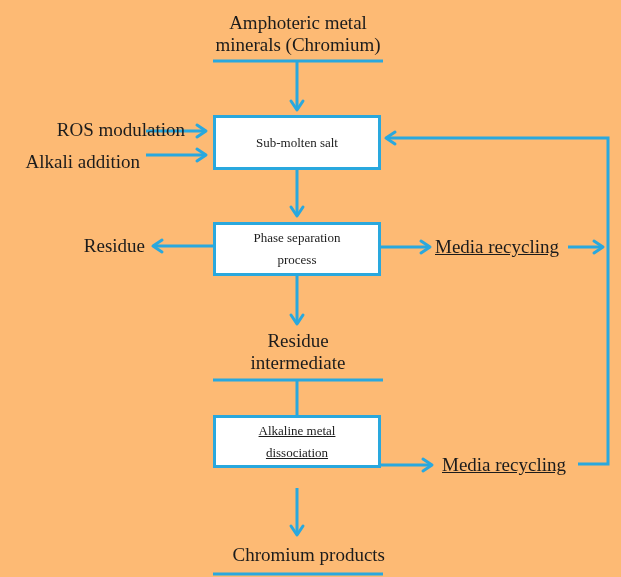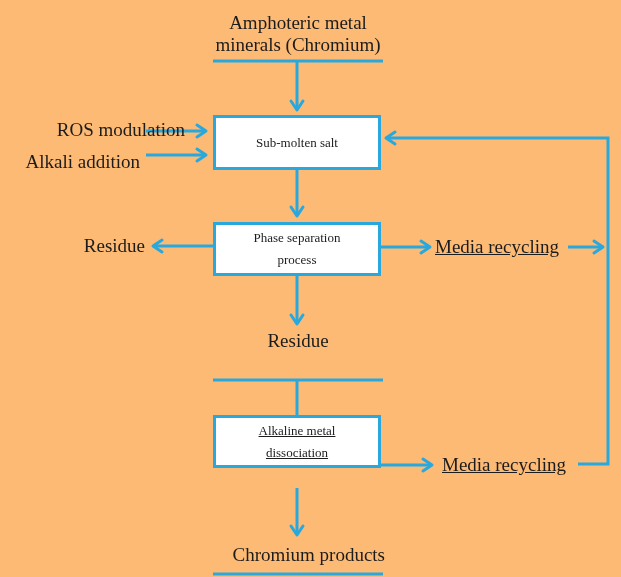--- a/index.html
+++ b/index.html
@@ -82,20 +82,21 @@
   <div class="label ta-right" style="left:0px;top:119px;width:140px;padding-left:45px;">ROS modulation</div>
 
   <div class="label ta-right" style="left:0px;top:143px;width:140px;margin-top:8px;">Alkali addition</div>
 
   <div class="label ta-center" style="left:55px;top:235px;width:90px;">Residue</div>
 
   <div class="label ta-left" style="left:435px;top:236px;width:140px;">Media recycling</div>
 
   <div class="label two-line" style="left:213px;top:330px;width:170px;">
     <span>Residue</span>
+    <span>intermediate</span>
   </div>
 
   <div class="label ta-left" style="left:442px;top:454px;width:140px;">Media recycling</div>
 
   <div class="label ta-center" style="left:213px;top:544px;width:172px;">Chromium products</div>
 
   <div class="node-box" style="left:213px;top:115px;width:168px;height:55px;">
     <span>Sub-molten salt</span>
   </div>
 

